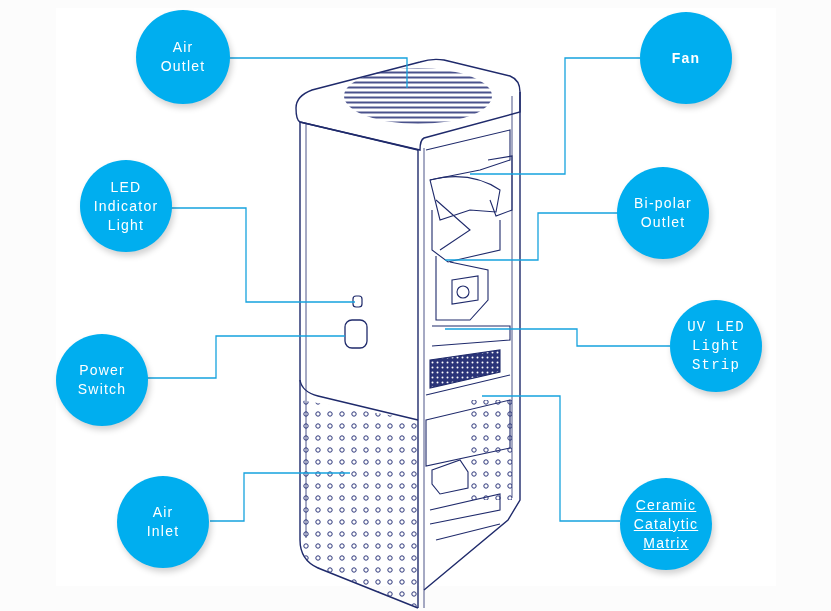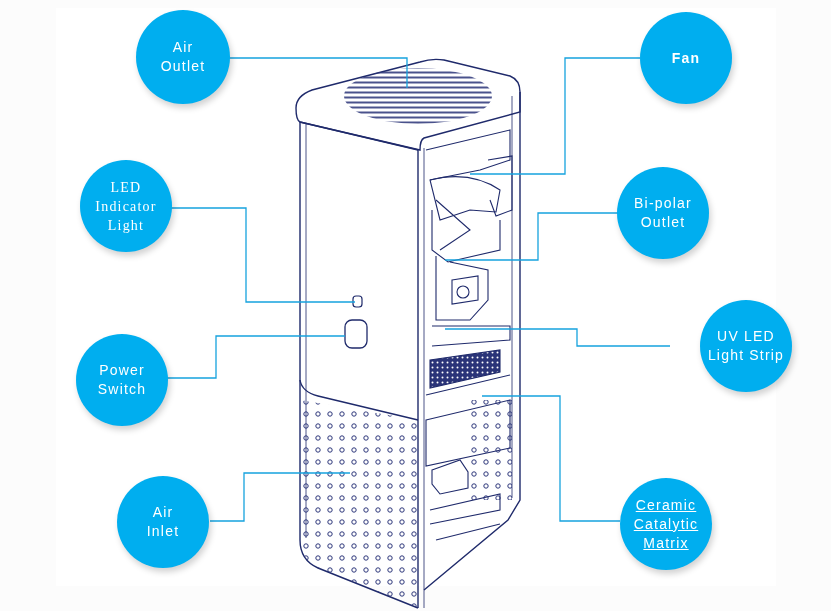--- a/index.html
+++ b/index.html
@@ -104,34 +104,34 @@
   </g>
 </svg>
 
 <div class="bubble" style="left:136px;top:10px;width:94px;height:94px;">
   <span>Air
 Outlet</span>
 </div>
 <div class="bubble" style="left:640px;top:12px;width:92px;height:92px;font-weight:bold;">
   <span>Fan</span>
 </div>
-<div class="bubble" style="left:80px;top:160px;width:92px;height:92px;font-family:Liberation Serif, serif;">
+<div class="bubble" style="left:80px;top:160px;width:92px;height:92px;">
   <span>LED
 Indicator
 Light</span>
 </div>
 <div class="bubble" style="left:617px;top:167px;width:92px;height:92px;">
   <span>Bi-polar
 Outlet</span>
 </div>
-<div class="bubble" style="left:76px;top:334px;width:92px;height:92px;">
+<div class="bubble" style="left:56px;top:334px;width:92px;height:92px;">
   <span>Power
 Switch</span>
 </div>
-<div class="bubble" style="left:700px;top:300px;width:92px;height:92px;">
+<div class="bubble" style="left:670px;top:300px;width:92px;height:92px;font-family:Liberation Mono, monospace;">
   <span>UV LED
 Light Strip</span>
 </div>
 <div class="bubble" style="left:117px;top:476px;width:92px;height:92px;">
   <span>Air
 Inlet</span>
 </div>
 <div class="bubble" style="left:620px;top:478px;width:92px;height:92px;text-decoration:underline;">
   <span>Ceramic
 Catalytic

